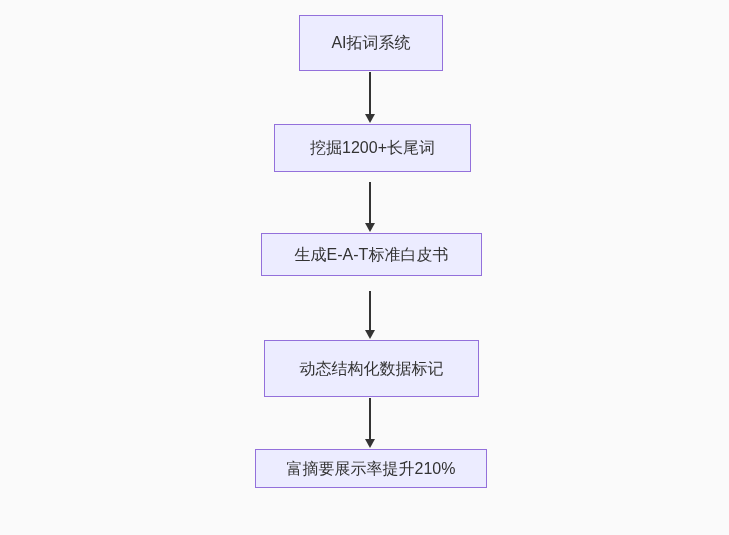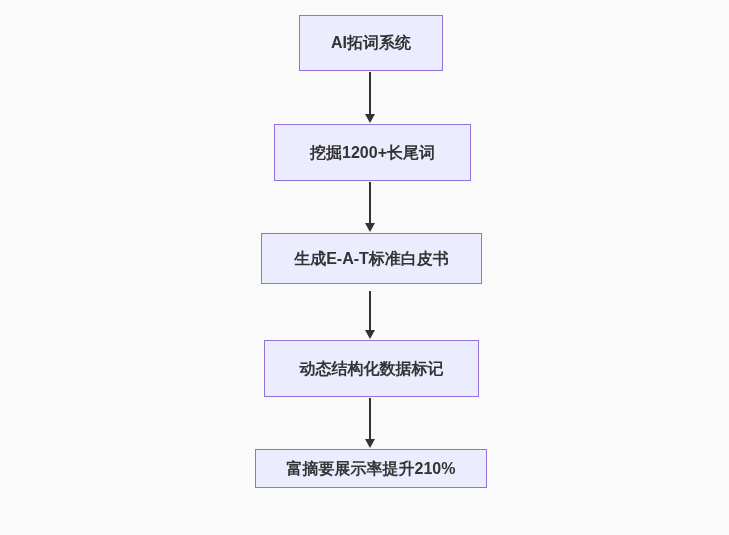--- a/index.html
+++ b/index.html
@@ -10,21 +10,20 @@
     width: 729px;
     height: 535px;
     background: var(--canvas_bg, #fafafa);
     font-family: "Liberation Sans", "DejaVu Sans", sans-serif;
     overflow: hidden;
   }
   .canvas {
     position: relative;
     width: 729px;
     height: 535px;
-    font-weight: bold;
   }
   .node {
     position: absolute;
     box-sizing: border-box;
     background: var(--node_fill, #ececff);
     border: 1px solid var(--node_border, #9370db);
     display: flex;
     align-items: center;
     justify-content: center;
     text-align: center;
@@ -54,22 +53,22 @@
     left: 50%;
     transform: translateX(-50%);
     width: 0;
     height: 0;
     border-left: 5px solid transparent;
     border-right: 5px solid transparent;
     border-top: 9px solid var(--arrow, #333333);
   }
   
   .n1 { left: 299px; top: 15px;  width: 144px; height: 56px; }
-  .n2 { left: 274px; top: 124px; width: 197px; height: 57px; }
-  .n3 { left: 261px; top: 233px; width: 221px; height: 51px; }
+  .n2 { left: 274px; top: 124px; width: 197px; height: 48px; }
+  .n3 { left: 261px; top: 233px; width: 221px; height: 43px; }
   .n4 { left: 264px; top: 340px; width: 215px; height: 57px; }
   .n5 { left: 255px; top: 449px; width: 232px; height: 39px; }
   
   .e1 { left: 364px; top: 72px;  height: 51px; }
   .e2 { left: 364px; top: 182px; height: 50px; }
   .e3 { left: 364px; top: 291px; height: 48px; }
   .e4 { left: 364px; top: 398px; height: 50px; }
 </style>
 </head>
 <body>

